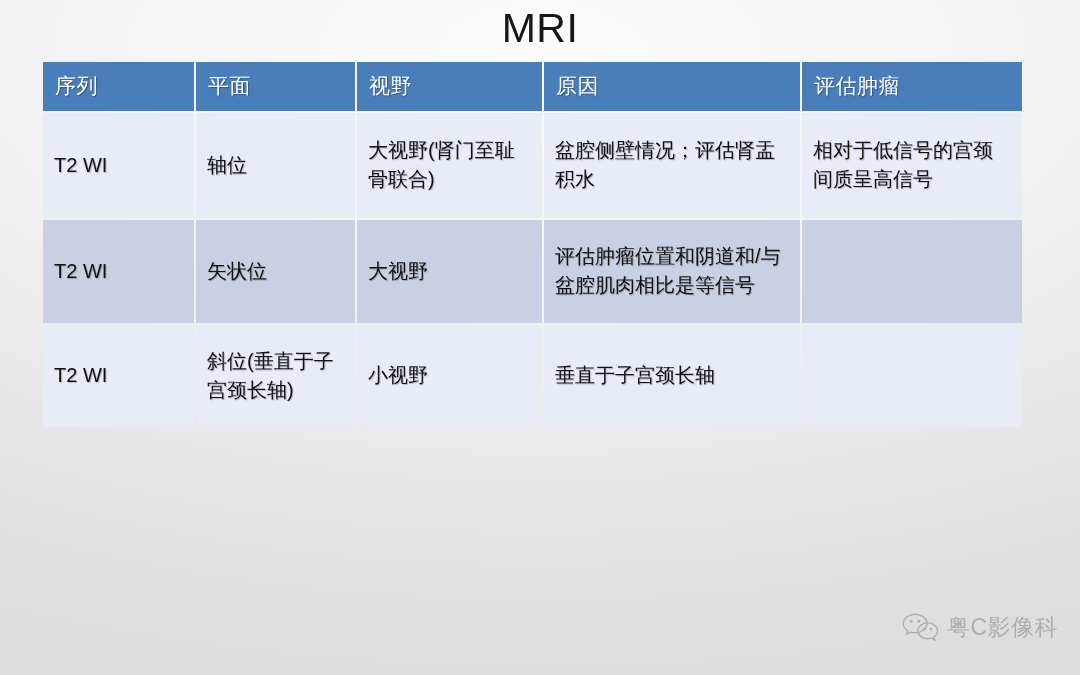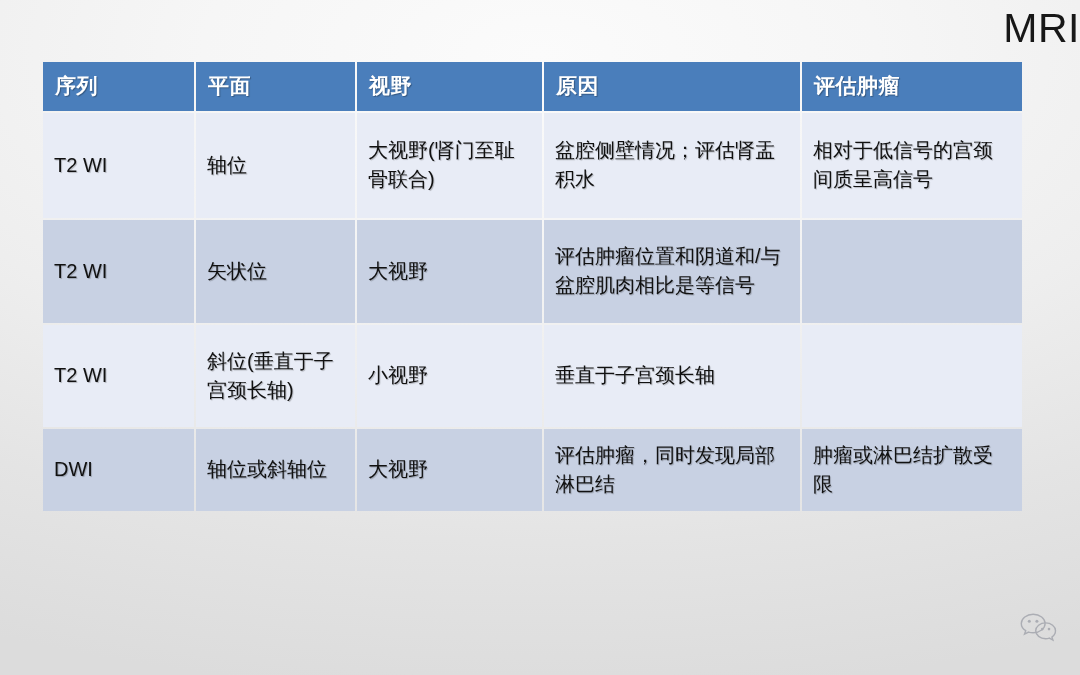--- a/index.html
+++ b/index.html
@@ -29,21 +29,21 @@
         #dcdcdc 100%);
     overflow: hidden;
   }
 
   
   #slide-title {
     position: absolute;
     top: 2px;
     left: 0;
     width: 1080px;
-    text-align: right;
+    text-align: center;
     font-size: 41px;
     line-height: 52px;
     font-weight: 400;
     color: #171717;
     letter-spacing: 0.5px;
   }
 
   
   #mri-table {
     position: absolute;
@@ -59,21 +59,21 @@
   #mri-table col.c0 { width: 151px; }
   #mri-table col.c1 { width: 159px; }
   #mri-table col.c2 { width: 185px; }
   #mri-table col.c3 { width: 256px; }
   #mri-table col.c4 { width: 220px; }
 
   #mri-table th {
     background: #4a7ebb;
     color: #ffffff;
     font-size: 21px;
-    font-weight: bold;
+    font-weight: normal;
     text-align: left;
     padding: 10px 12px 11px 12px;
     height: 26px;
     vertical-align: middle;
     letter-spacing: 0.5px;
     text-shadow: 1px 1px 1px rgba(0,0,0,0.30);
   }
 
   #mri-table td {
     font-size: 20px;
@@ -173,37 +173,31 @@
         <td>评估肿瘤位置和阴道和/与盆腔肌肉相比是等信号</td>
         <td></td>
       </tr>
       <tr class="band-b r4">
         <td>T2 WI</td>
         <td>斜位(垂直于子宫颈长轴)</td>
         <td>小视野</td>
         <td>垂直于子宫颈长轴</td>
         <td></td>
       </tr>
-      <tr class="band-a r5">
-        <td>DWI</td>
-        <td>轴位或斜轴位</td>
-        <td>大视野</td>
-        <td>评估肿瘤，同时发现局部淋巴结</td>
-        <td>肿瘤或淋巴结扩散受限</td>
-      </tr>
     </tbody>
   </table>
 
 
   <div id="watermark">
     <svg class="wm-logo" viewBox="0 0 40 30">
       <g fill="none" stroke="#7b7f8c" stroke-width="1.4">
         <path d="M15.2 2.2C8.6 2.2 3.3 6.4 3.3 11.5c0 2.9 1.7 5.5 4.4 7.2l-1.2 3.5 4.1-2.1c1.4.4 2.9.6 4.6.6 6.6 0 11.9-4.2 11.9-9.2S21.8 2.2 15.2 2.2z"></path>
         <path d="M27.6 10.9c-5.5 0-9.9 3.6-9.9 7.9 0 4.3 4.4 7.9 9.9 7.9 1.3 0 2.6-.2 3.7-.6l3.6 1.9-1-3c2.2-1.4 3.6-3.6 3.6-6.2 0-4.3-4.4-7.9-9.9-7.9z"></path>
       </g>
       <circle cx="11.3" cy="9.3" r="1.5" fill="#7b7f8c"></circle>
       <circle cx="18.9" cy="9.3" r="1.5" fill="#7b7f8c"></circle>
       <circle cx="24.3" cy="17.1" r="1.3" fill="#7b7f8c"></circle>
       <circle cx="31.0" cy="17.1" r="1.3" fill="#7b7f8c"></circle>
     </svg>
+    <span class="wm-text">粤C影像科</span>
   </div>
 
 </div>
 
 </body></html>

